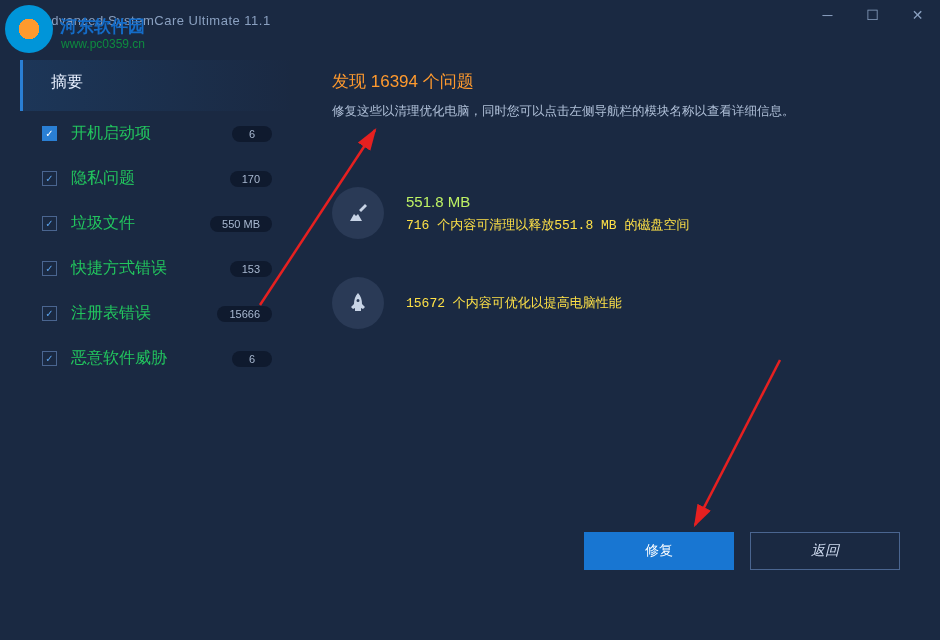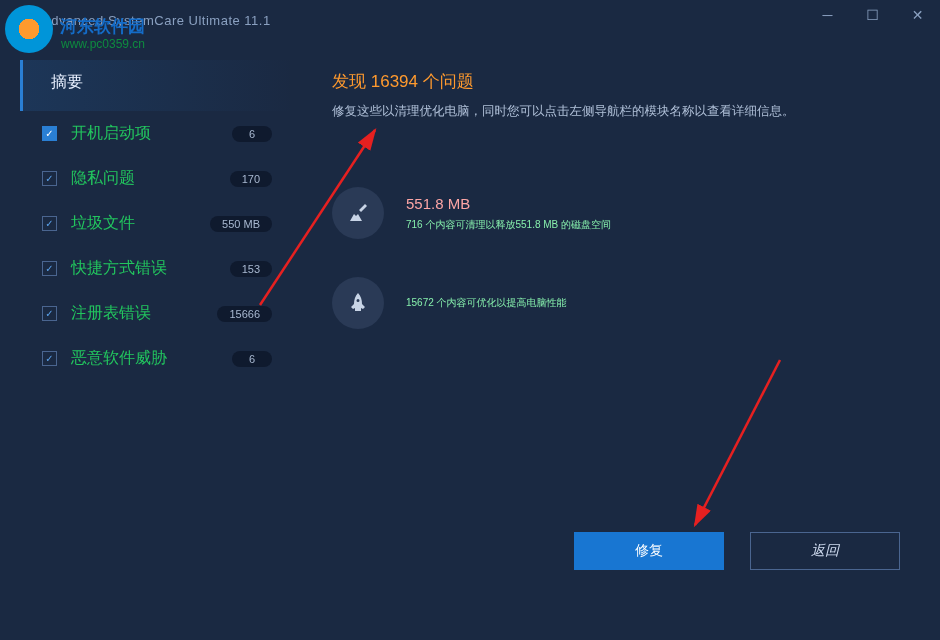--- a/index.html
+++ b/index.html
@@ -135,34 +135,35 @@
     .card-icon {
       width: 52px; height: 52px;
       border-radius: 50%;
       background: #2a3a56;
       display: flex; align-items: center; justify-content: center;
       margin-right: 22px;
       flex-shrink: 0;
     }
     .card-content { flex: 1; }
     .card-title {
-      color: #fca5a5;
+      color: #bef264;
       font-size: 15px;
       margin-bottom: 6px;
     }
     .card-desc {
-      color: #86efac;
-      font-size: 10px;
+      color: #fde047;
+      font-size: 13px;
+      font-family: Liberation Mono, monospace;
     }
     
     .action-buttons {
       position: absolute;
       bottom: 70px; right: 40px;
       display: flex;
-      gap: 26px;
+      gap: 16px;
     }
     .btn {
       width: 150px; height: 38px;
       display: flex; align-items: center; justify-content: center;
       font-size: 14px;
       cursor: pointer;
     }
     .btn-primary { background: #1876d2; color: #fff; }
     .btn-secondary { border: 1px solid #4a6590; color: #d0dcf0; font-style: italic; }
     

